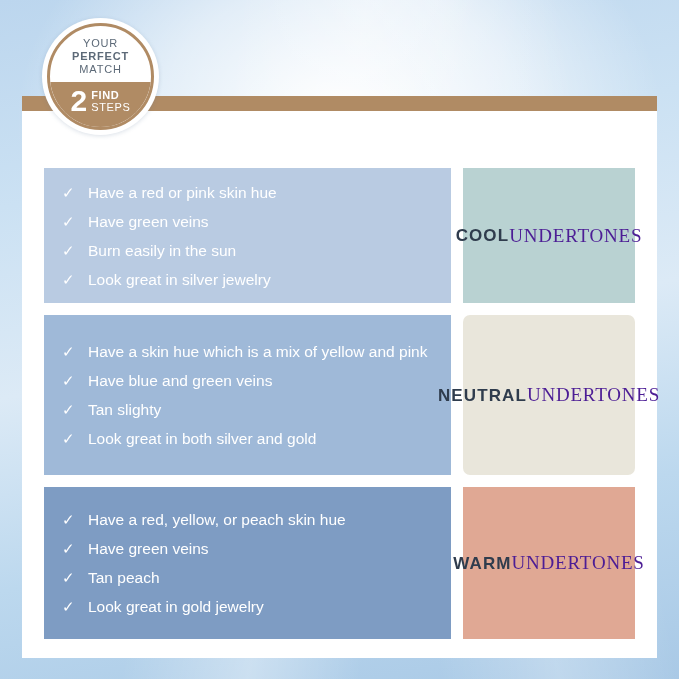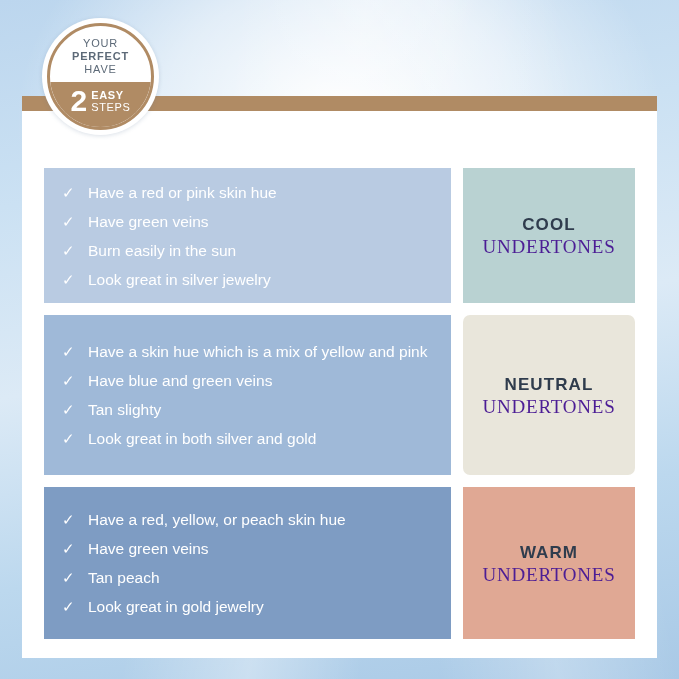--- a/index.html
+++ b/index.html
@@ -204,21 +204,21 @@
     line-height: 21px;
     color: #ffffff;
   }
   .item-text { flex: 1; }
 
   .result {
     width: 172px;
     margin-left: 12px;
     box-sizing: border-box;
     display: flex;
-    flex-direction: column;
+    flex-direction: row;
     align-items: center;
     justify-content: center;
     text-align: center;
   }
   .result-name {
     font-size: 17px;
     font-weight: bold;
     letter-spacing: 1.1px;
     color: #2f3c4d;
     line-height: 23px;
@@ -243,26 +243,26 @@
 
   <div class="inner-frame"></div>
   <div class="tan-bar"></div>
 
 
   <div class="badge">
     <div class="badge-inner">
       <div class="badge-top">
         <span class="b1">YOUR</span>
         <span class="b2">PERFECT</span>
-        <span class="b3">HAVE</span>
+        <span class="b3">MATCH</span>
       </div>
       <div class="badge-bot">
         <span class="badge-num">2</span>
         <span class="badge-words">
-          <span class="w1">EASY</span>
+          <span class="w1">FIND</span>
           <span class="w2">STEPS</span>
         </span>
       </div>
     </div>
   </div>
 
 
   <div class="rows">
       <div class="row row-0">
         <div class="cond" style="background: rgb(185, 203, 226);">

